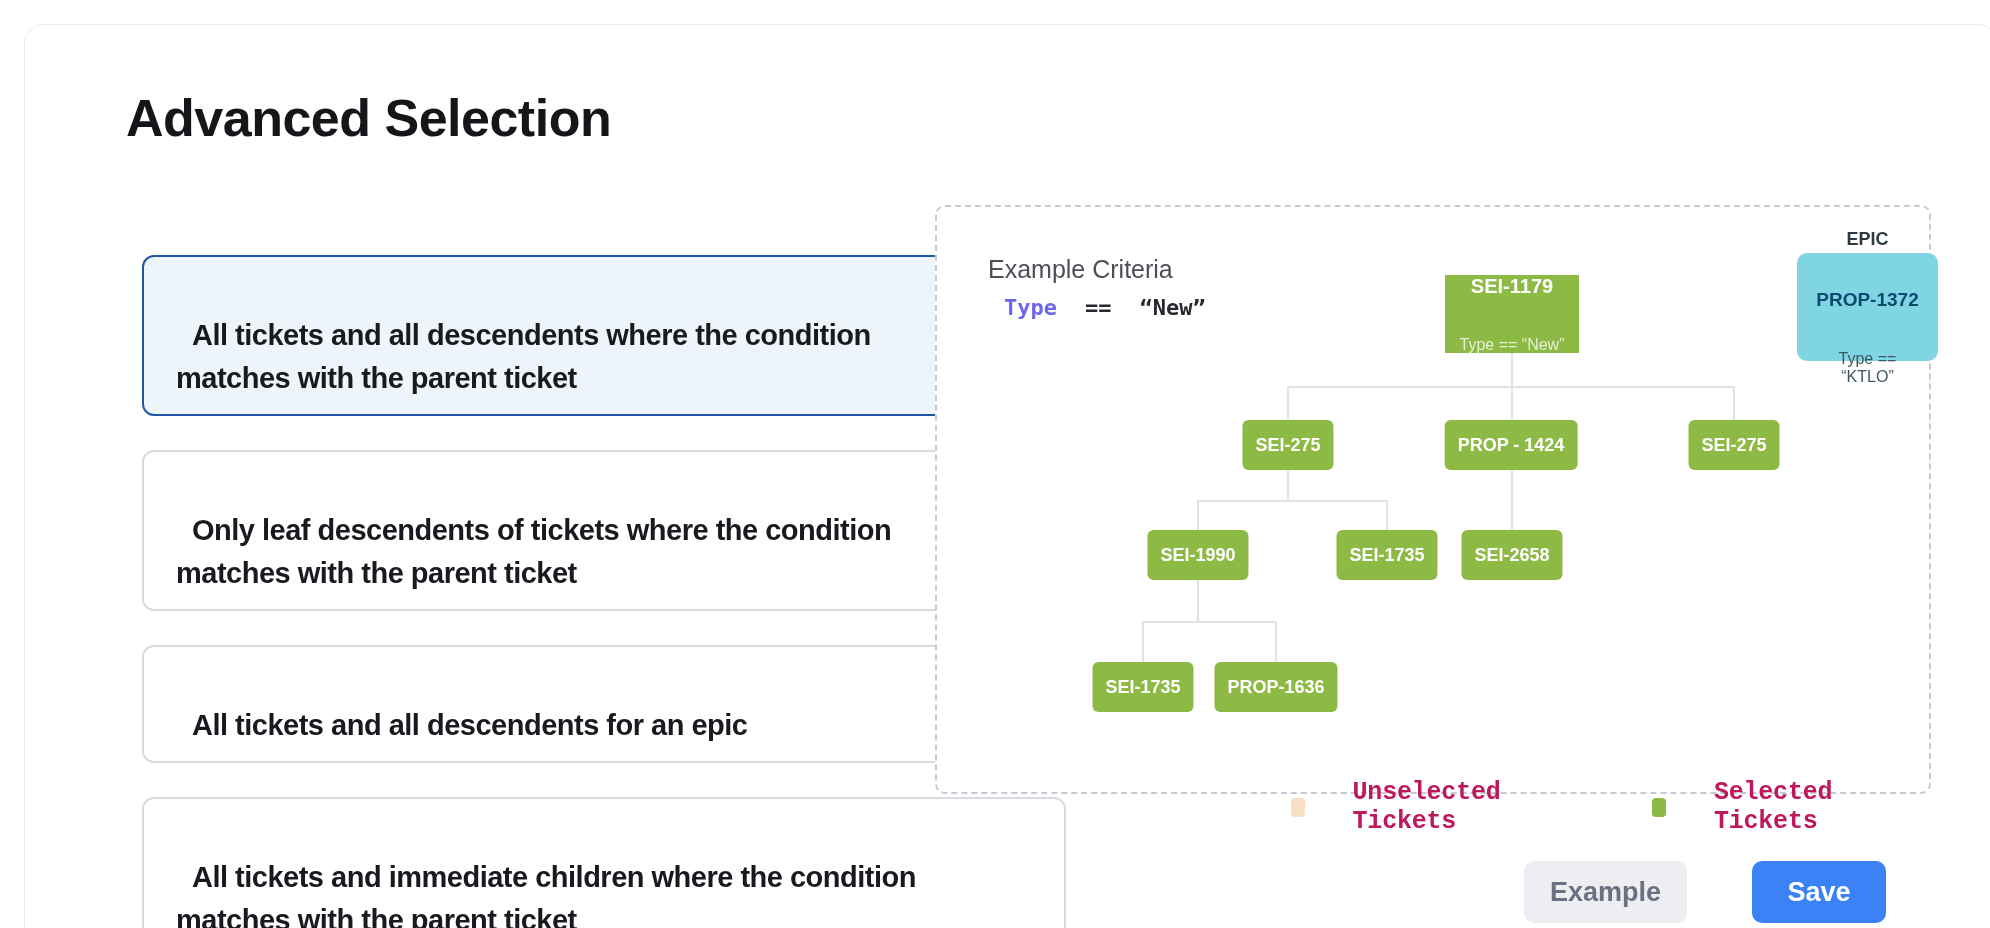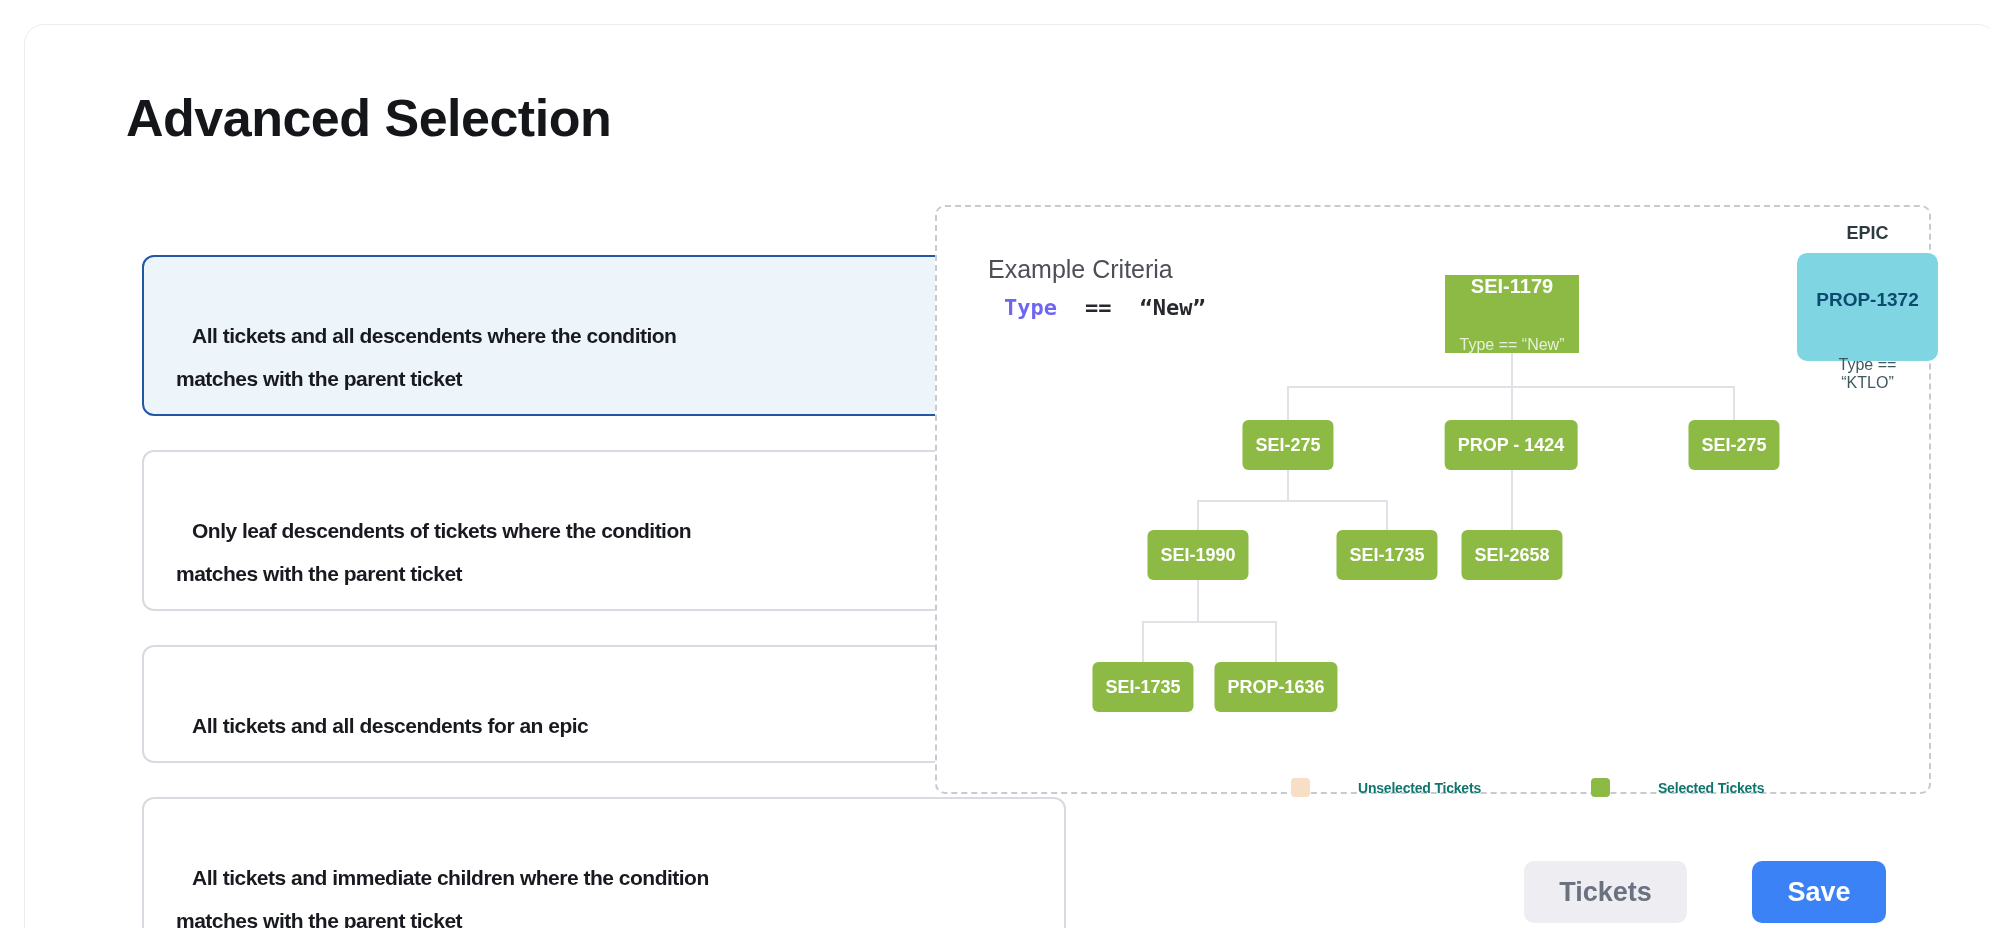--- a/index.html
+++ b/index.html
@@ -23,21 +23,21 @@
   }
 
   
   .options { position: absolute; left: 94px; top: 207px; width: 776px; }
   .option-card {
     width: 924px;
     border: 2px solid #d9d9e1; border-radius: 12px;
     background: #ffffff;
     padding: 14px 32px;
     margin-bottom: 34px;
-    font-size: 21px; font-weight: 600; letter-spacing: -0.5px;
+    font-size: 29px; font-weight: 600; letter-spacing: -0.5px;
     line-height: 43px; color: #181a1f;
     white-space: pre-line;
     cursor: pointer;
   }
   .option-card.selected {
     border-color: #2257a5;
     background: #edf5fb;
   }
 
   
@@ -57,21 +57,21 @@
     font-size: 22px; font-weight: 700; color: #26282e;
   }
   .criteria-code .field { color: #6e66f0; margin-right: 12px; }
   .criteria-code .op { margin-right: 12px; }
 
   .epic-badge {
     position: absolute; left: 844px; top: 30px;
     width: 141px; height: 108px;
     background: #7fd6e2; border-radius: 10px;
     display: flex; flex-direction: column; align-items: center; justify-content: center;
-    gap: 13px; text-align: center;
+    gap: 7px; text-align: center;
   }
   .epic-badge .epic-kind { font-size: 18px; font-weight: 700; color: #2c3a42; }
   .epic-badge .epic-id   { font-size: 19px; font-weight: 700; color: #0c4a6e; }
   .epic-badge .epic-cond { font-size: 16px; font-weight: 400; color: #3f5860; }
 
   
   .node {
     position: absolute;
     background: #8cba45; border-radius: 6px;
     color: #ffffff; font-weight: 700; font-size: 18px;
@@ -119,21 +119,21 @@
 
   
   .legend {
     position: absolute; left: 306px; top: 523px;
     display: flex; align-items: center; gap: 46px;
   }
   .legend-item { display: flex; align-items: center; gap: 16px; }
   .legend-swatch { width: 19px; height: 19px; border-radius: 4px; }
   .legend-swatch.unselected { background: #f8dec4; }
   .legend-swatch.selected   { background: #8cba45; }
-  .legend-label { font-size: 14px; font-weight: 700; color: #0f766e; letter-spacing: -0.2px; }
+  .legend-label { font-size: 25px; font-weight: 700; color: #be185d; letter-spacing: -0.2px; font-family: Liberation Mono, monospace; }
 
   
   .footer {
     position: absolute; top: 813px; right: 88px;
     display: flex; gap: 33px;
   }
   .btn {
     height: 62px; border: none; border-radius: 10px;
     font-family: "Liberation Sans", sans-serif;
     font-size: 27px; font-weight: 700;
@@ -219,17 +219,17 @@
       </div>
       <div class="legend-item">
         <span class="legend-swatch selected"></span>
         <span class="legend-label">Selected Tickets</span>
       </div>
     </div>
 
   </div>
 
   <div class="footer">
-    <button class="btn btn-cancel">Tickets</button>
+    <button class="btn btn-cancel">Example</button>
     <button class="btn btn-save">Save</button>
   </div>
 
 </div>
 
 </body></html>

